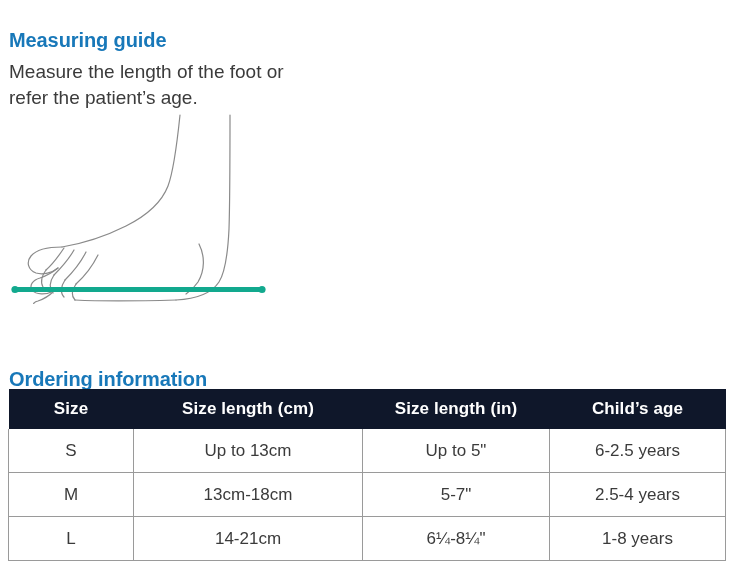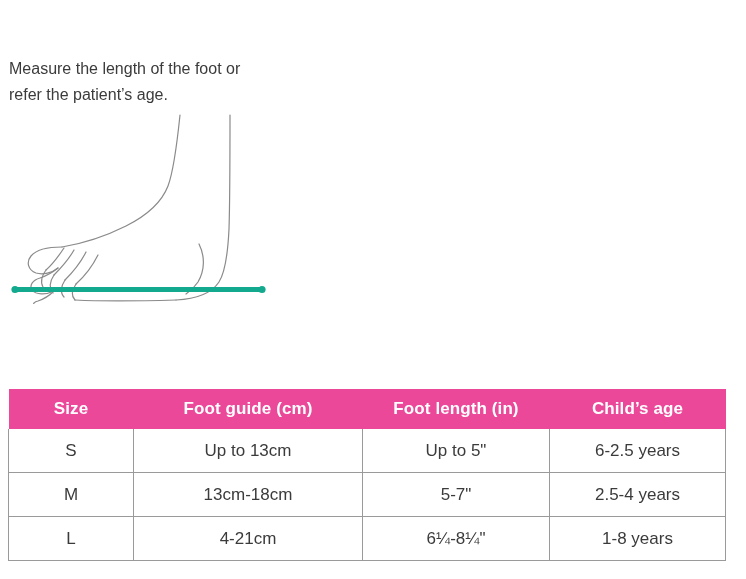--- a/index.html
+++ b/index.html
@@ -41,21 +41,21 @@
     top: 350px;
     font-size: 20px;
     line-height: 24px;
   }
 
   #measuring-guide-desc {
     position: absolute;
     left: 9px;
     top: 40px;
     width: 430px;
-    font-size: 16px;
+    font-size: 19px;
     line-height: 26px;
     color: #3b3b3b;
     white-space: pre-line;
   }
 
   
   #foot-illustration {
     position: absolute;
     left: 0px;
     top: 104px;
@@ -67,21 +67,21 @@
   #ordering-table {
     position: absolute;
     left: 8px;
     top: 389px;
     width: 717px;
     border-collapse: collapse;
     table-layout: fixed;
     font-size: 17px;
   }
   #ordering-table th {
-    background: #ec4899;
+    background: #0f172a;
     color: #ffffff;
     font-weight: bold;
     font-size: 17px;
     height: 40px;
     padding: 0;
     text-align: center;
     border: none;
     letter-spacing: 0.1px;
   }
   #ordering-table td {
@@ -100,20 +100,21 @@
   #ordering-table col.c-size { width: 125px; }
   #ordering-table col.c-cm { width: 229px; }
   #ordering-table col.c-in { width: 187px; }
   #ordering-table col.c-age { width: 176px; }
 </style>
 </head>
 <body>
 
 <div class="page">
 
+  <h2 class="section-heading" id="measuring-guide-heading">Measuring guide</h2>
 
   <p id="measuring-guide-desc">Measure the length of the foot or
 refer the patient’s age.</p>
 
   <svg id="foot-illustration" viewBox="0 0 300 200" xmlns="http://www.w3.org/2000/svg">
 
     <g fill="none" stroke="#8a8a8a" stroke-width="1.2" stroke-linecap="round" stroke-linejoin="round">
 
       <path d="M180,11 C177,40 174,66 168,82
                C161,100 146,112 126,122
@@ -150,51 +151,52 @@
                C194,184 189,188 186,190"></path>
     </g>
 
     <g>
       <line x1="15" y1="185.5" x2="262" y2="185.5" stroke="#12a98e" stroke-width="5" stroke-linecap="round"></line>
       <circle cx="15" cy="185.5" r="3.6" fill="#12a98e"></circle>
       <circle cx="262" cy="185.5" r="3.6" fill="#12a98e"></circle>
     </g>
   </svg>
 
+  <h2 class="section-heading" id="ordering-info-heading">Ordering information</h2>
 
   <table id="ordering-table">
     <colgroup>
       <col class="c-size">
       <col class="c-cm">
       <col class="c-in">
       <col class="c-age">
     </colgroup>
     <thead>
       <tr>
         <th>Size</th>
-        <th>Foot guide (cm)</th>
-        <th>Foot length (in)</th>
+        <th>Size length (cm)</th>
+        <th>Size length (in)</th>
         <th>Child’s age</th>
       </tr>
     </thead>
     <tbody>
       <tr>
         <td>S</td>
         <td>Up to 13cm</td>
         <td>Up to 5"</td>
         <td>6-2.5 years</td>
       </tr>
       <tr>
         <td>M</td>
         <td>13cm-18cm</td>
         <td>5-7"</td>
         <td>2.5-4 years</td>
       </tr>
       <tr>
         <td>L</td>
-        <td>4-21cm</td>
+        <td>14-21cm</td>
         <td>6¼-8¼"</td>
         <td>1-8 years</td>
       </tr>
     </tbody>
   </table>
 
 </div>
 
 </body></html>

